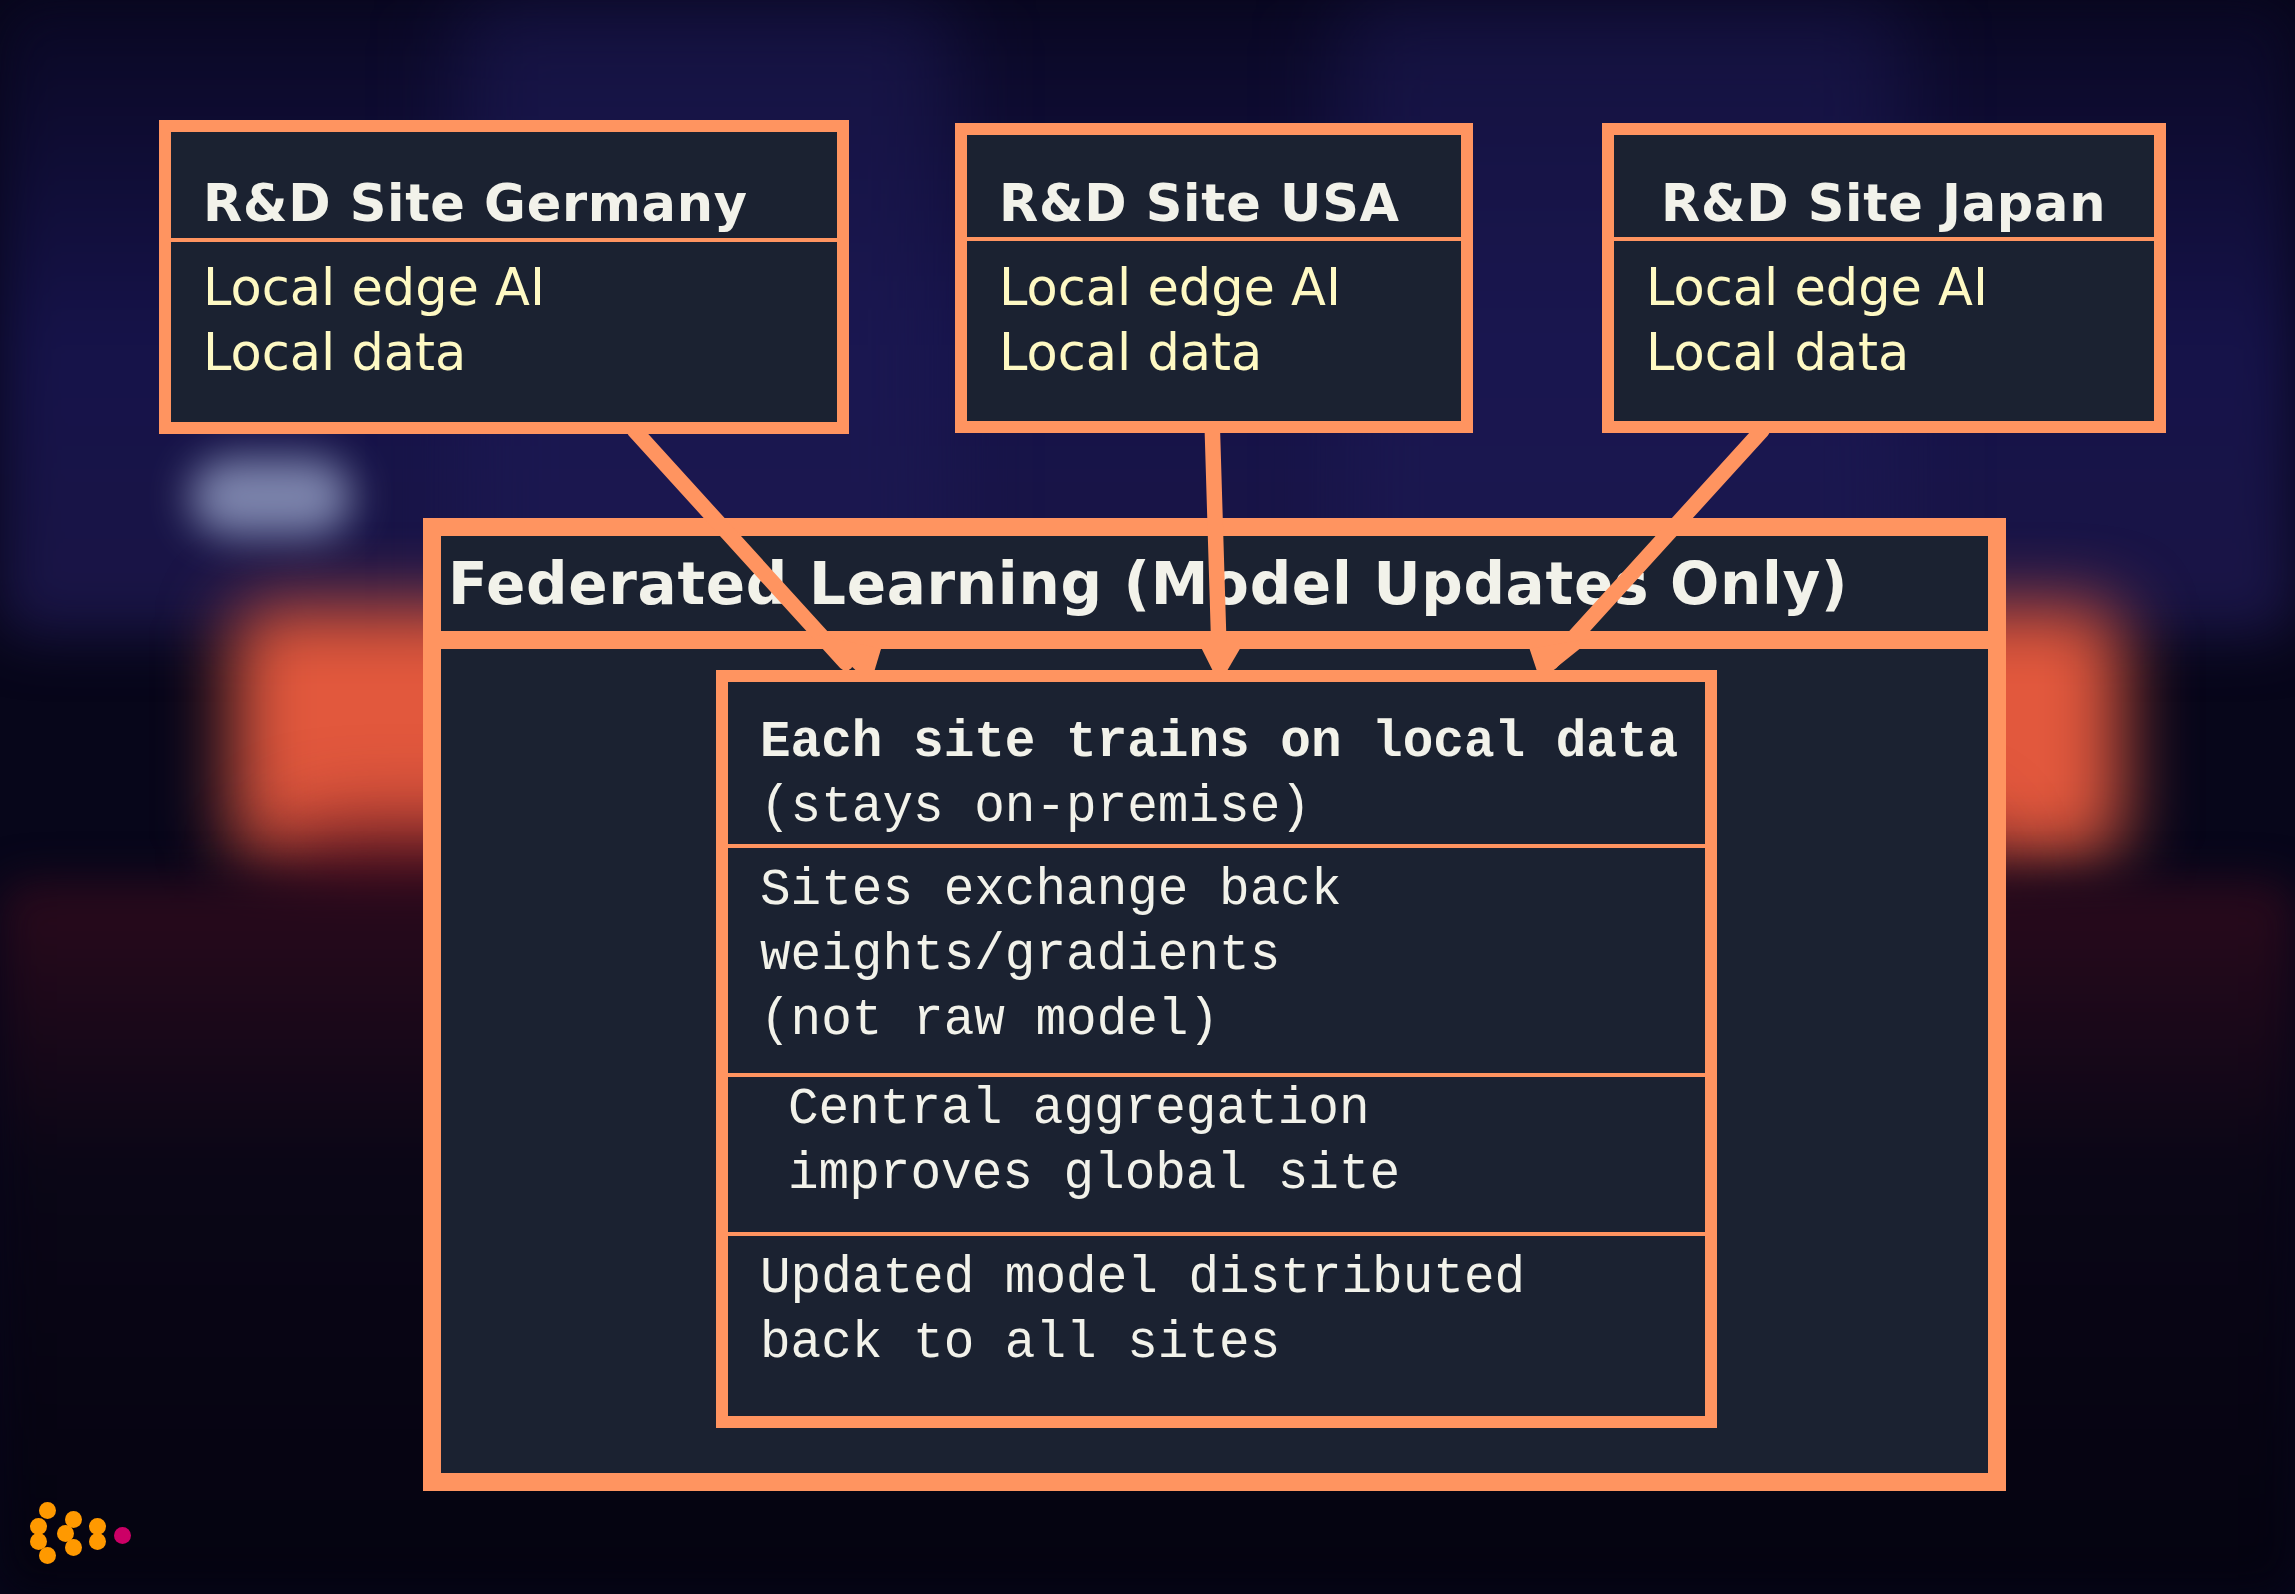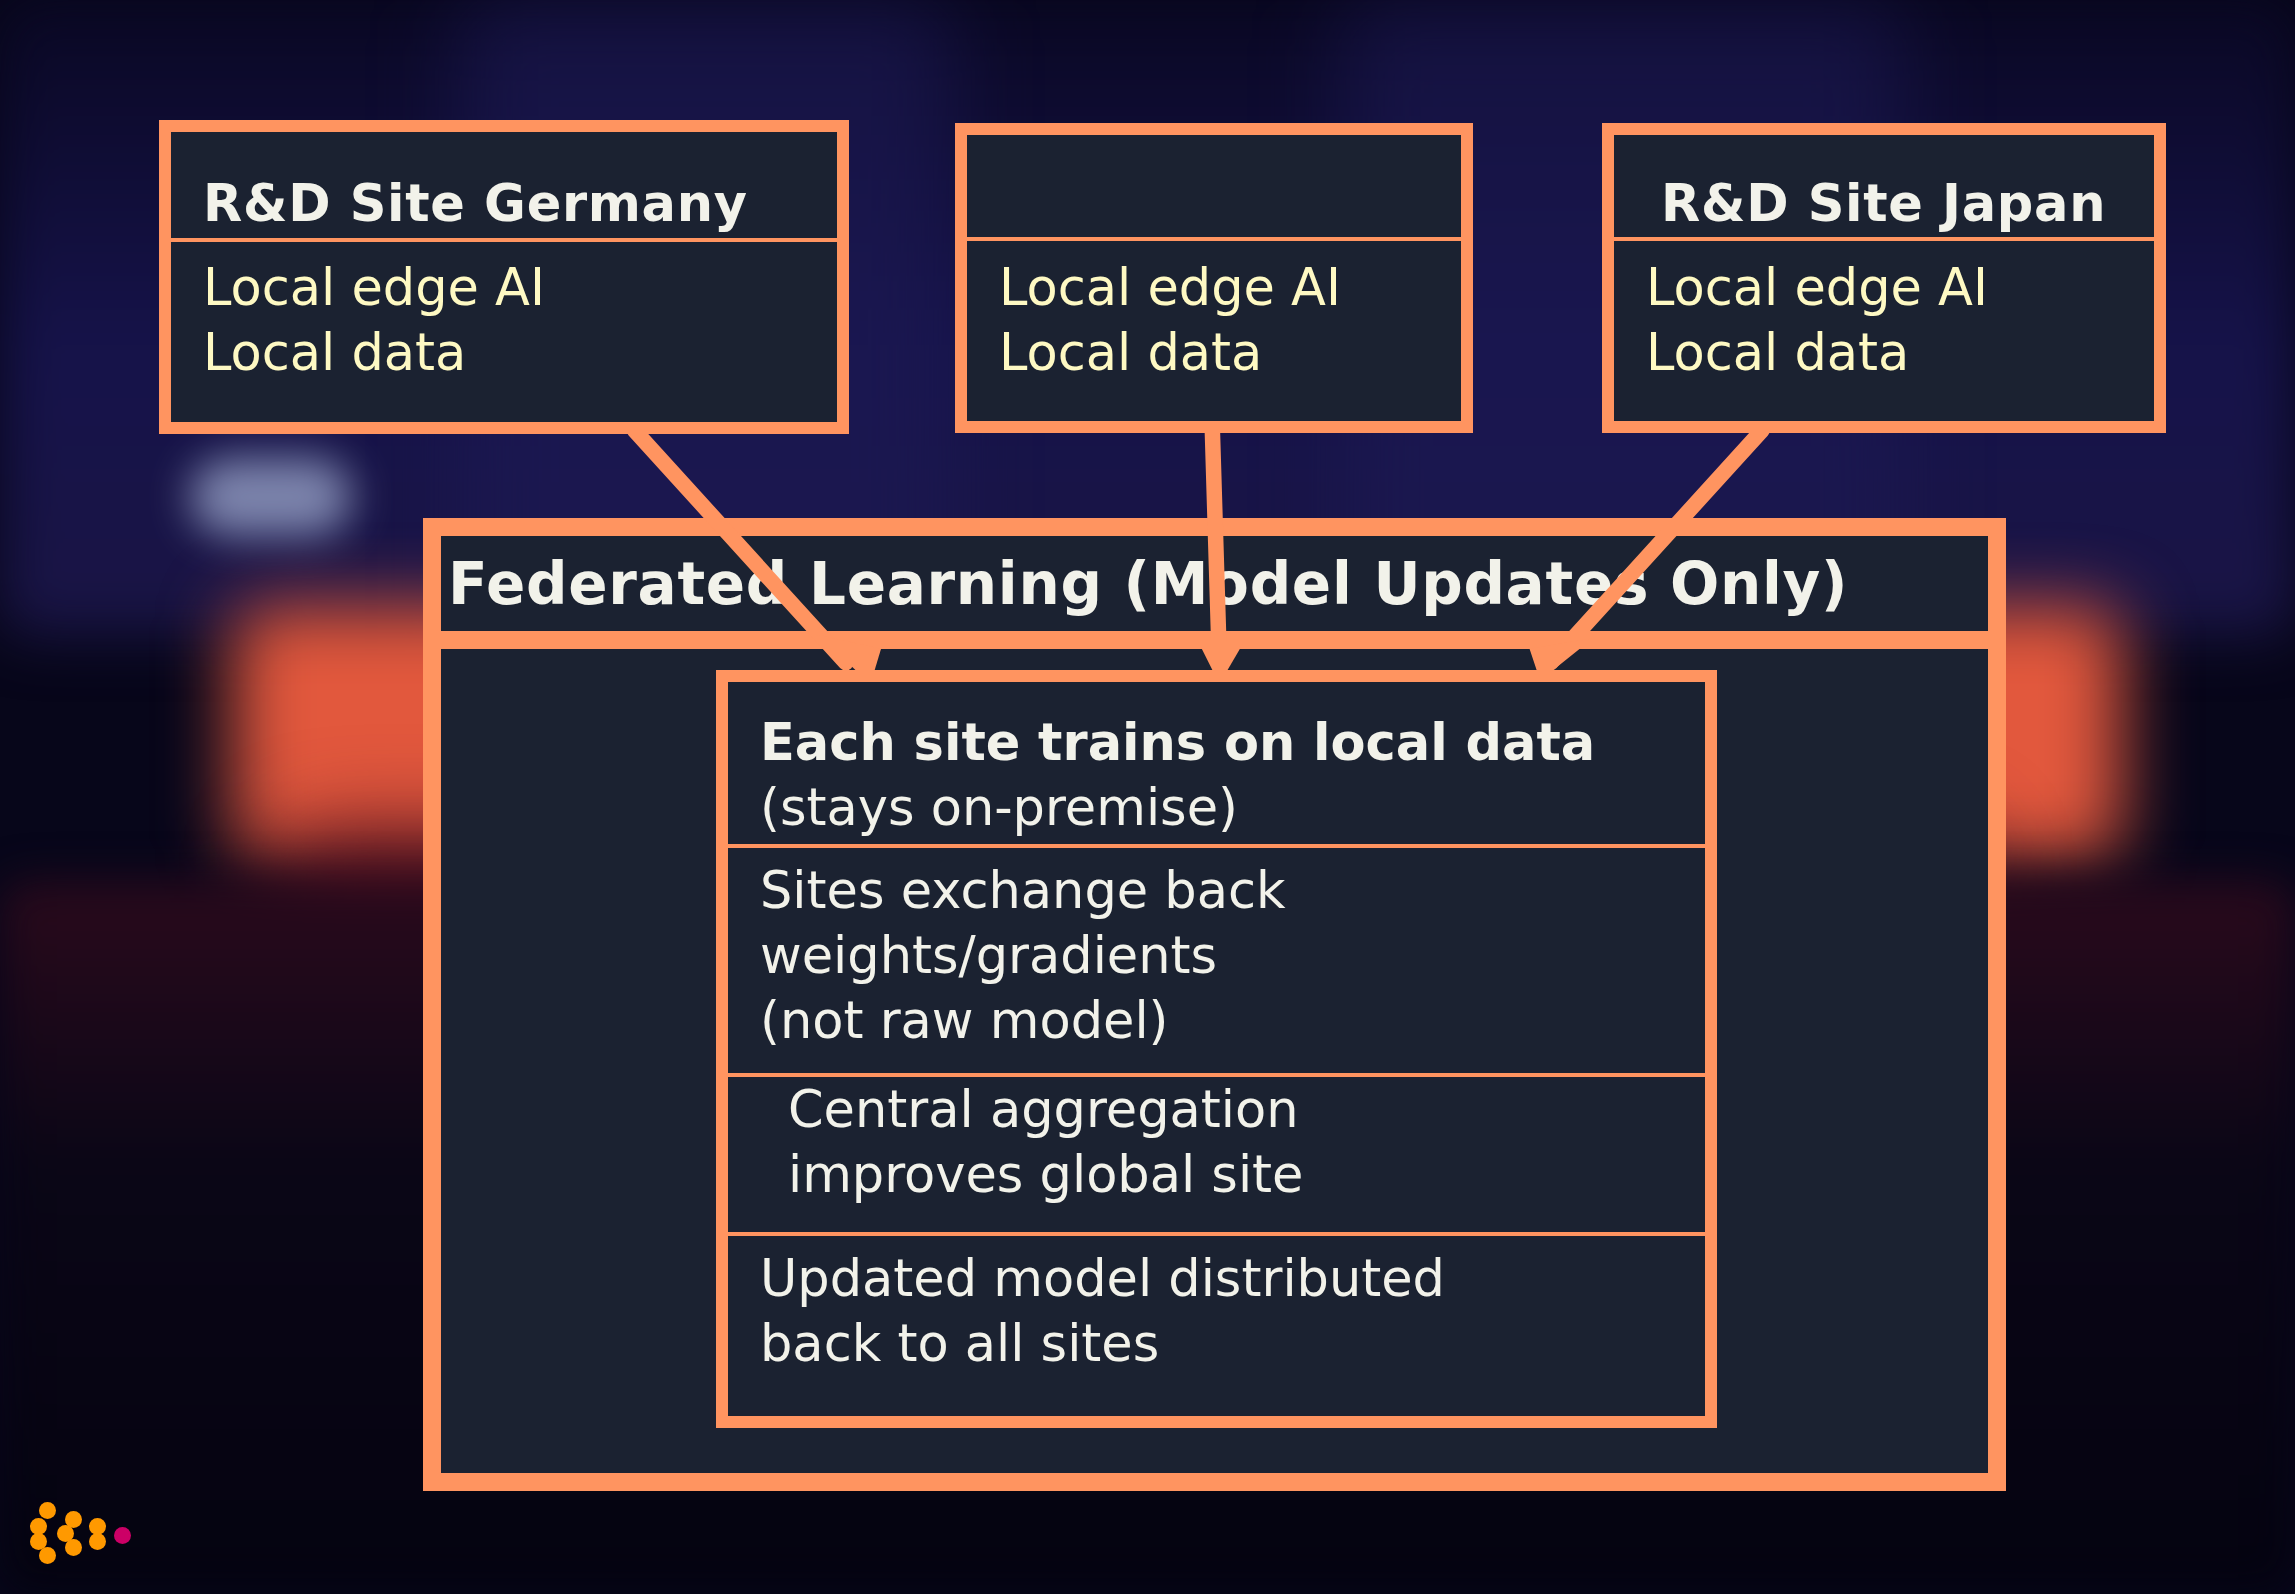--- a/index.html
+++ b/index.html
@@ -59,37 +59,38 @@
 <div class="box" style="left:159px;top:120px;width:690px;height:314px;border-width:12.7px;">
   <div class="site-title" style="top:42px;">R&amp;D Site Germany</div>
   <div class="site-line" style="top:106px;"></div>
   <div class="site-body" style="top:123px;">
     <div>Local edge AI</div>
     <div>Local data</div>
   </div>
 </div>
 
 <div class="box" style="left:955px;top:123px;width:518px;height:310px;border-width:12.7px;">
+  <div class="site-title" style="top:39px;">R&amp;D Site USA</div>
   <div class="site-line" style="top:102px;"></div>
   <div class="site-body" style="top:120px;">
     <div>Local edge AI</div>
     <div>Local data</div>
   </div>
 </div>
 
 <div class="box" style="left:1602px;top:123px;width:564px;height:310px;border-width:12.7px;">
   <div class="site-title" style="top:39px;padding-left:47px;">R&amp;D Site Japan</div>
   <div class="site-line" style="top:102px;"></div>
   <div class="site-body" style="top:120px;">
     <div>Local edge AI</div>
     <div>Local data</div>
   </div>
 </div>
 
-<div class="box" style="left:716px;top:670px;width:1001px;height:758px;border-width:12.7px;">
+<div class="box" style="left:716px;top:670px;width:1001px;height:758px;border-width:12.7px;font-family:Liberation Mono, monospace;">
   <div class="step" style="top:28px;">
     <div class="strong">Each site trains on local data</div>
     <div>(stays on-premise)</div>
   </div>
   <div class="divider" style="top:162px;"></div>
   <div class="step" style="top:176px;">
     <div>Sites exchange back</div>
     <div>weights/gradients</div>
     <div>(not raw model)</div>
   </div>

